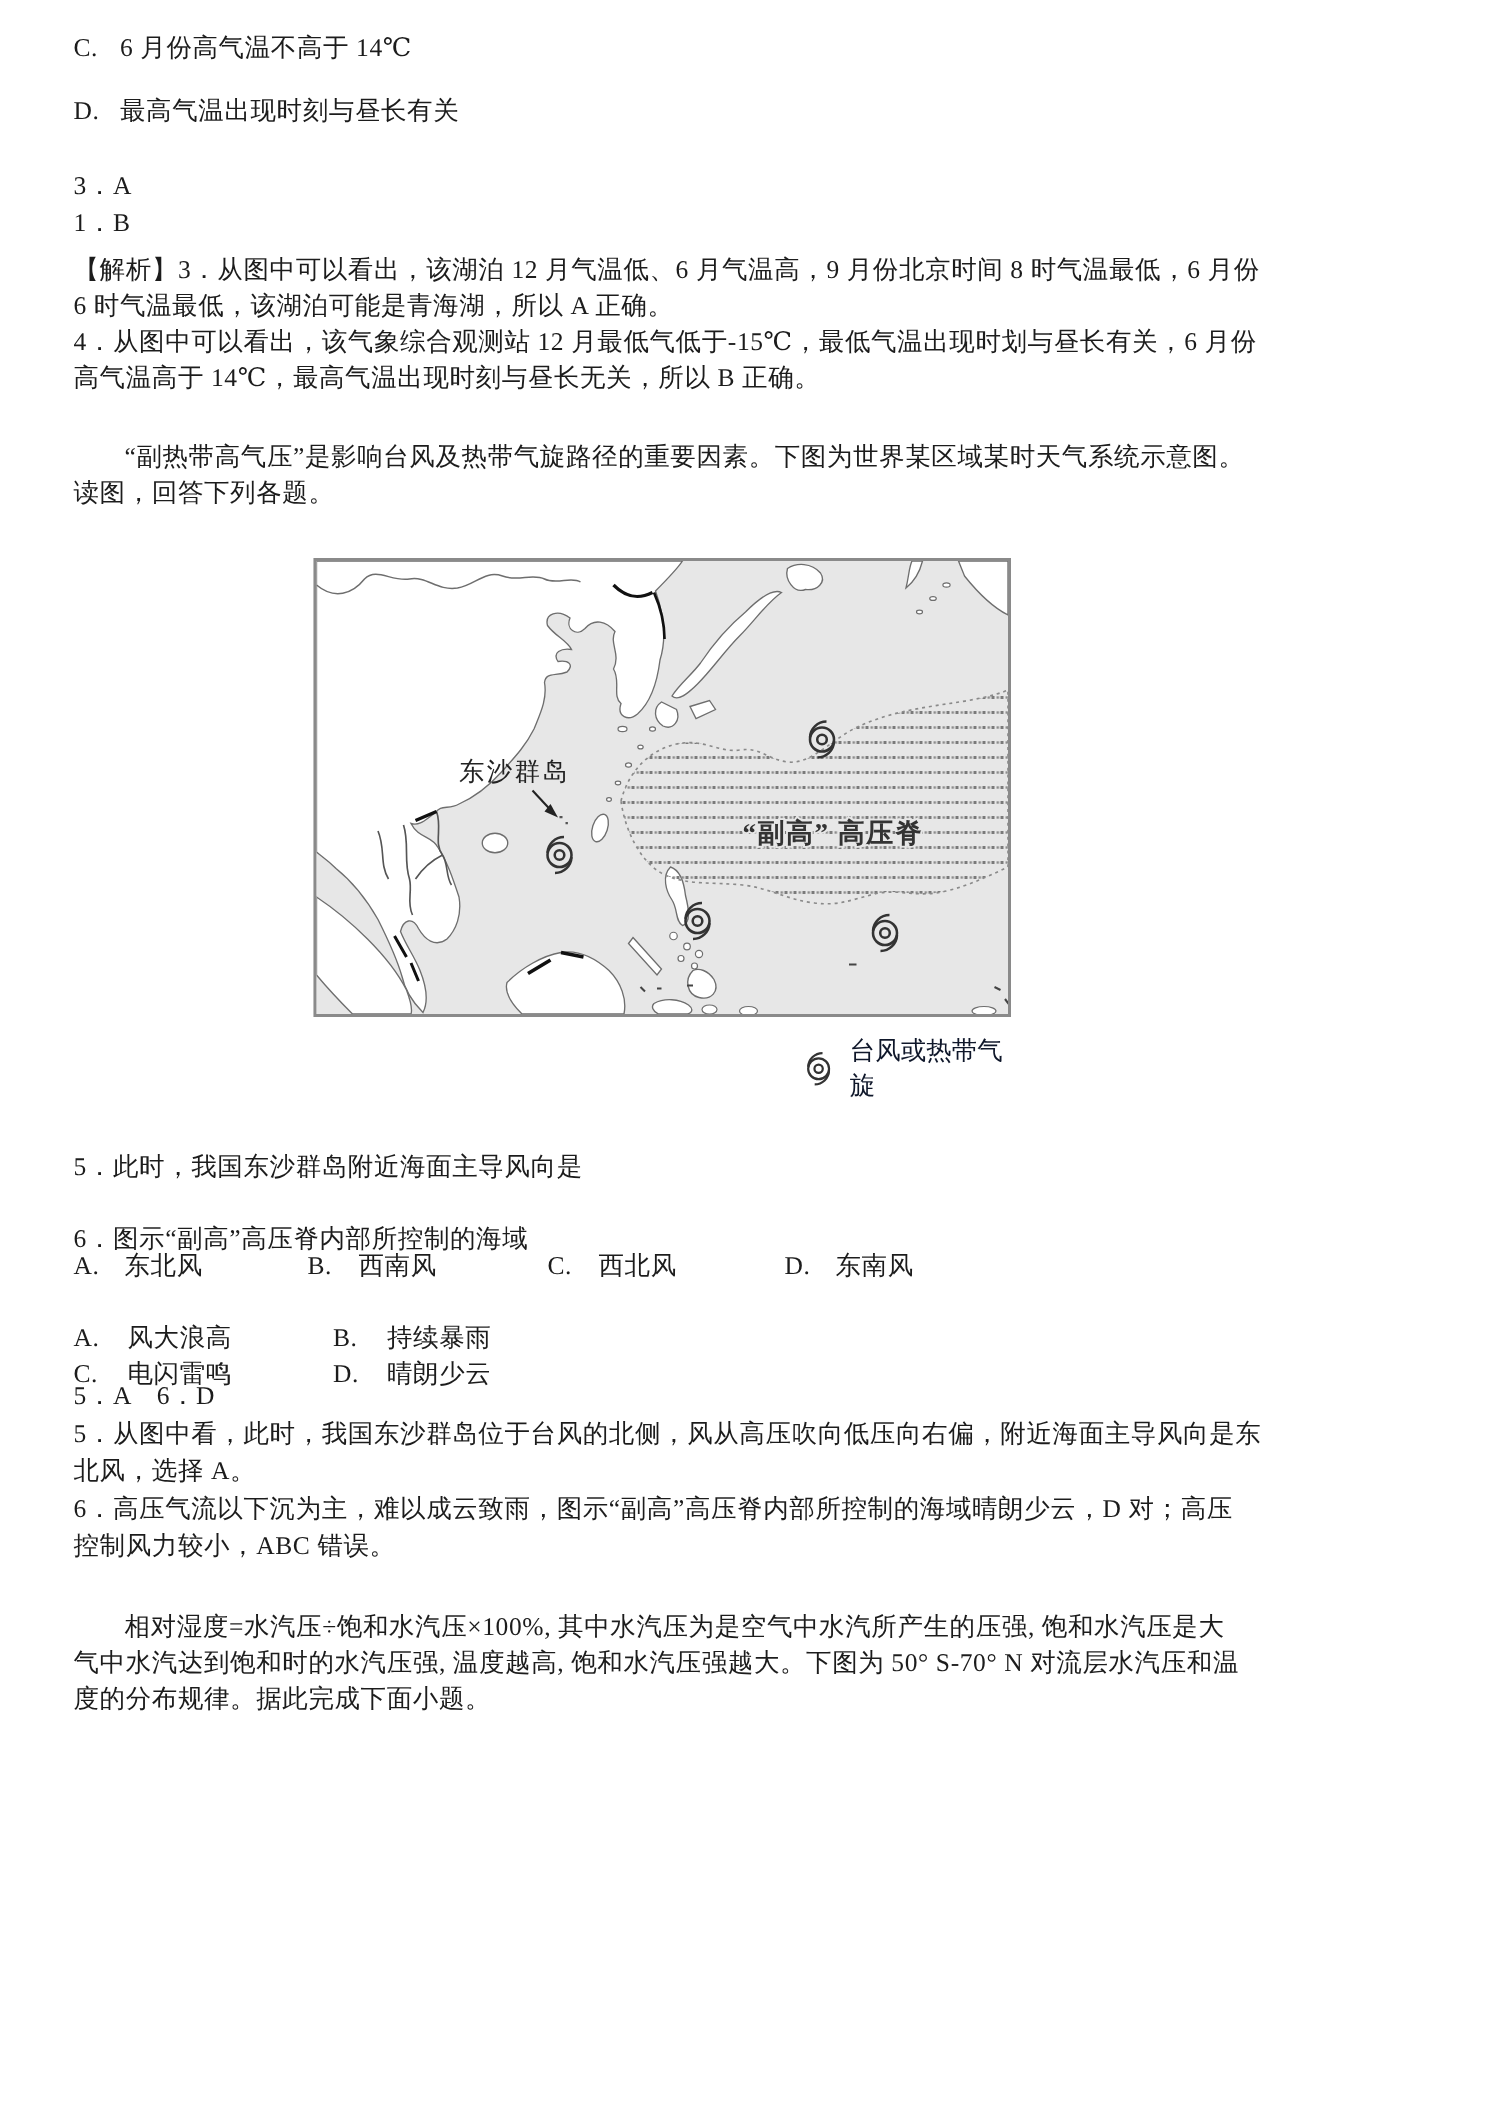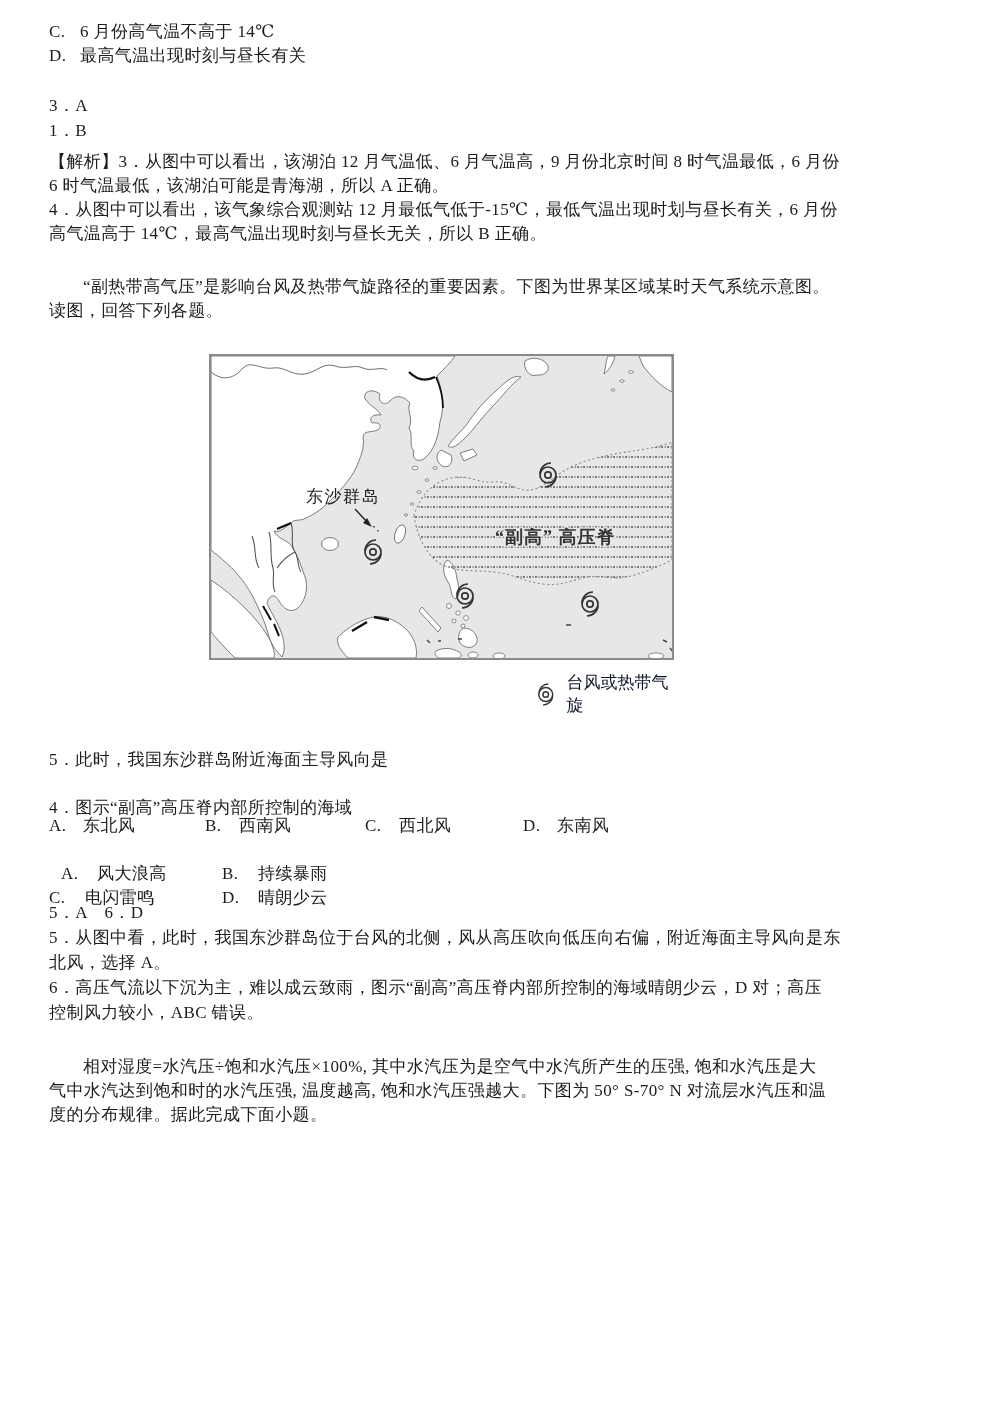--- a/index.html
+++ b/index.html
@@ -26,21 +26,21 @@
   svg text { font-family:"Liberation Serif","DejaVu Serif",serif; }
 </style>
 </head>
 <body>
 
 <div class="page">
   <div class="content">
 
     <div class="blk">
       <div class="ln"><span class="olabel">C.</span><span>6 月份高气温不高于 14℃</span></div>
-      <div class="ln" style="margin-top:0"><span class="olabel">D.</span><span>最高气温出现时刻与昼长有关</span></div>
+      <div class="ln" style="margin-top:18px"><span class="olabel">D.</span><span>最高气温出现时刻与昼长有关</span></div>
     </div>
 
     <div class="blk" style="margin-top:26px">
       <div class="ln">3．A</div>
       <div class="ln" style="margin-top:1px">1．B</div>
     </div>
 
     <div class="blk" style="margin-top:7px">
       <div class="ln">【解析】3．从图中可以看出，该湖泊 12 月气温低、6 月气温高，9 月份北京时间 8 时气温最低，6 月份</div>
       <div class="ln">6 时气温最低，该湖泊可能是青海湖，所以 A 正确。</div>
@@ -200,23 +200,23 @@
     </div>
 
     <div class="blk" style="margin-top:41px">
       <div class="ln">5．此时，我国东沙群岛附近海面主导风向是</div>
       <div class="ln">
         <span class="opt" style="left:0px"><span class="olab">A.</span><span>东北风</span></span>
         <span class="opt" style="left:156px"><span class="olab">B.</span><span>西南风</span></span>
         <span class="opt" style="left:316px"><span class="olab">C.</span><span>西北风</span></span>
         <span class="opt" style="left:474px"><span class="olab">D.</span><span>东南风</span></span>
       </div>
-      <div class="ln">4．图示“副高”高压脊内部所控制的海域</div>
+      <div class="ln">6．图示“副高”高压脊内部所控制的海域</div>
       <div class="ln">
-        <span class="opt" style="left:12px"><span class="olab" style="width:36px">A.</span><span>风大浪高</span></span>
+        <span class="opt" style="left:0px"><span class="olab" style="width:36px">A.</span><span>风大浪高</span></span>
         <span class="opt" style="left:173px"><span class="olab" style="width:36px">B.</span><span>持续暴雨</span></span>
       </div>
       <div class="ln">
         <span class="opt" style="left:0px"><span class="olab" style="width:36px">C.</span><span>电闪雷鸣</span></span>
         <span class="opt" style="left:173px"><span class="olab" style="width:36px">D.</span><span>晴朗少云</span></span>
       </div>
     </div>
 
     <div class="blk blk-ans" style="margin-top:32px">
       <div class="ln">5．A　6．D</div>

